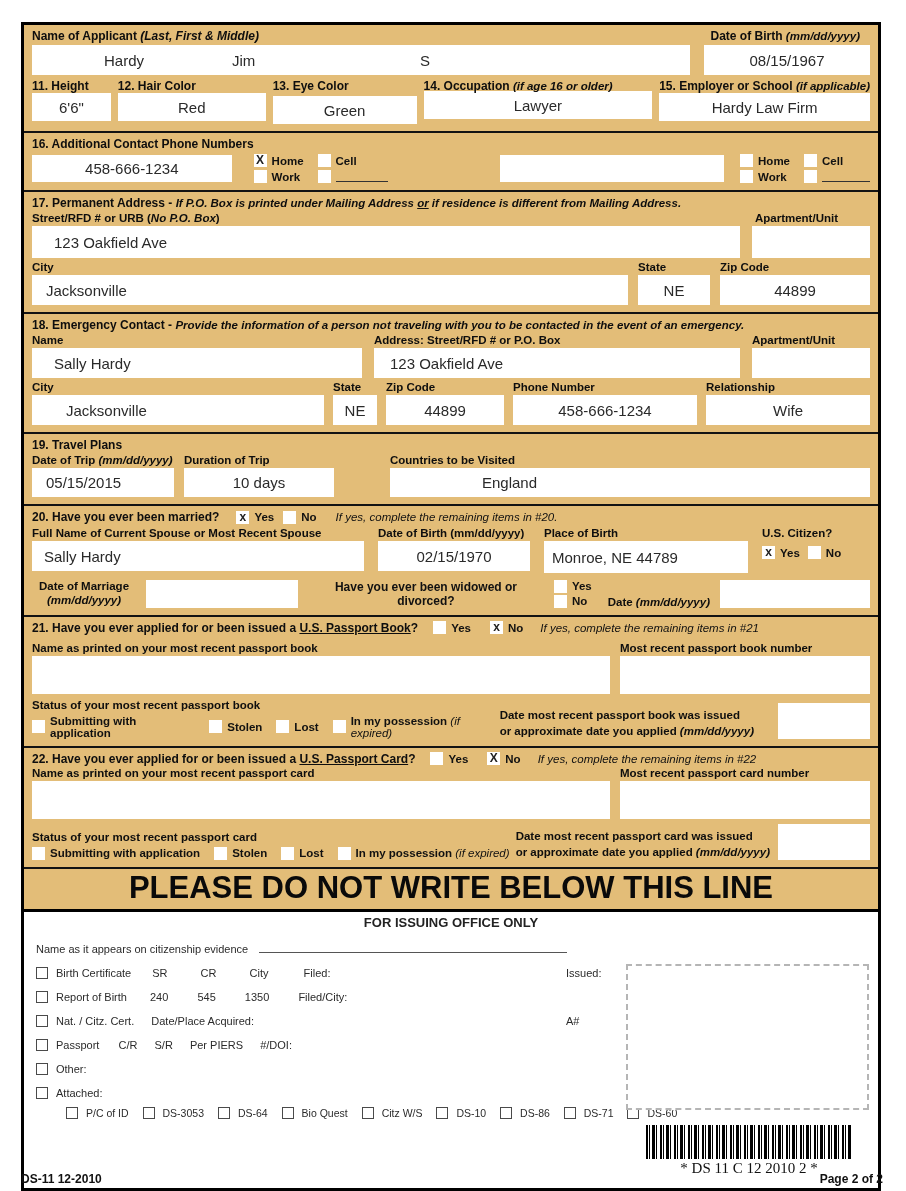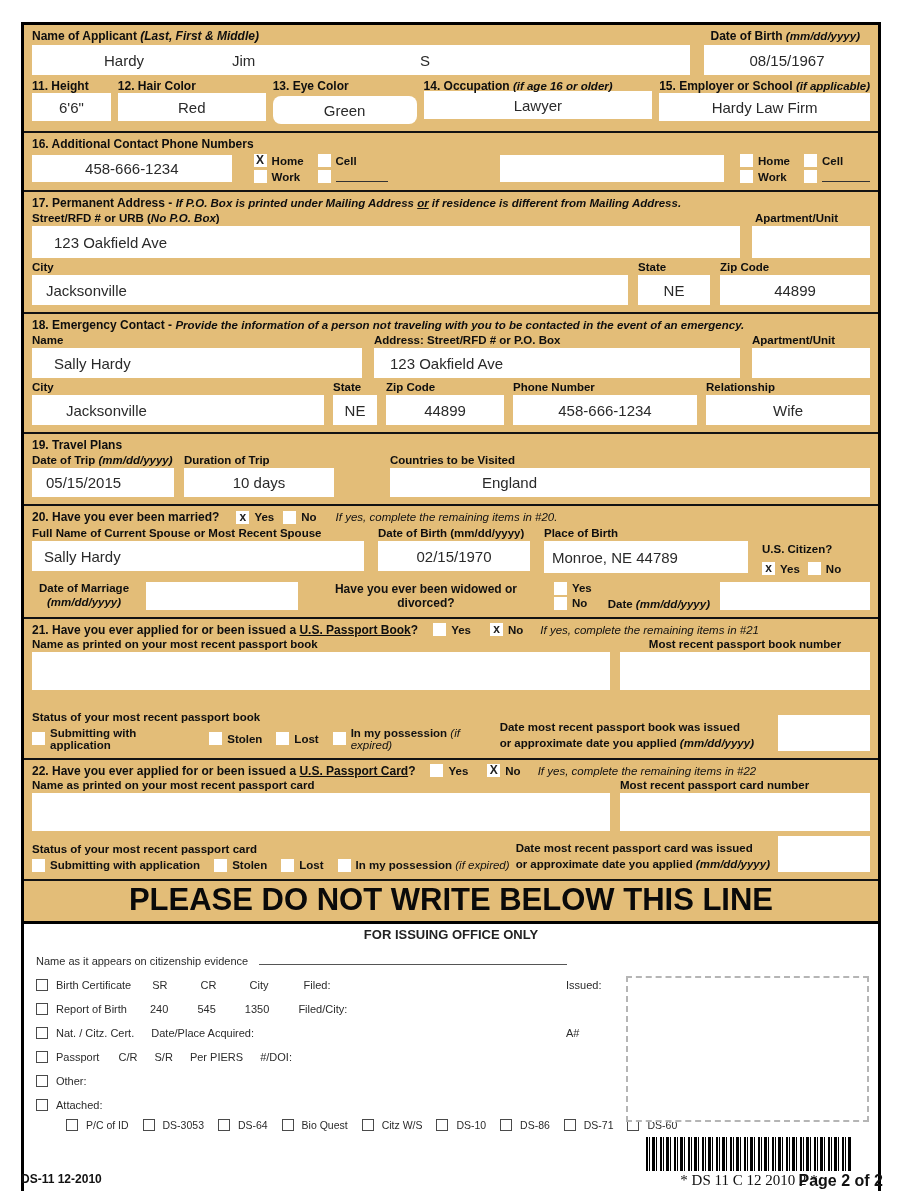--- a/index.html
+++ b/index.html
@@ -39,21 +39,21 @@
   .orow { font-size: 11px; color: #2b2b2b; margin-top: 12px; position: relative; width: 585px; white-space: nowrap; }
   .cbo { width: 12px; height: 12px; border: 1.5px solid #4a4a4a; background: #fff; display: inline-block; vertical-align: -2px; margin-right: 8px; flex: none; }
   .osp { display: inline-block; }
   .dashedbox { position: absolute; left: 602px; top: 52px; width: 243px; height: 146px; border: 2px dashed #b5b5b5; background: #fff; }
   .barcode {
     position: absolute; left: 622px; top: 213px; width: 206px; height: 34px;
     background: repeating-linear-gradient(90deg, #000 0 2px, #fff 2px 3px, #000 3px 4px, #fff 4px 6px, #000 6px 9px, #fff 9px 10px, #000 10px 11px, #fff 11px 14px);
   }
   .barcodetext { position: absolute; left: 602px; top: 248px; width: 246px; text-align: center; font-family: "Liberation Serif", serif; font-size: 15px; color: #111; }
   .footer-l { position: absolute; left: 21px; top: 1172px; font-size: 12px; font-weight: bold; }
-  .footer-r { position: absolute; right: 23px; top: 1172px; font-size: 16px; font-weight: bold; }
+  .footer-r { position: absolute; right: 23px; top: 1172px; font-size: 12px; font-weight: bold; }
   .cbgrid { display: grid; grid-template-columns: auto auto; gap: 3px 14px; align-items: center; }
 </style>
 </head>
 <body>
 
 <div class="form">
 
   <div class="sec" style="border-bottom:none; padding-bottom:2px;">
     <div style="display:flex; justify-content:space-between;">
       <div class="lbl">
@@ -78,21 +78,21 @@
       <div class="grp" style="width:80px;">
         <div class="lbl">11. Height</div>
         <div class="box boxc" style="height:28px;">6'6"</div>
       </div>
       <div class="grp" style="width:150px;">
         <div class="lbl">12. Hair Color</div>
         <div class="box boxc" style="height:28px;">Red</div>
       </div>
       <div class="grp" style="width:146px;">
         <div class="lbl">13. Eye Color</div>
-        <div class="box boxc" style="height:28px; margin-top:3px;border-radius:8px;">Green</div>
+        <div class="box boxc" style="height:28px; margin-top:3px;">Green</div>
       </div>
       <div class="grp" style="width:232px;">
         <div class="lbl" style="white-space:nowrap;">
           <span>14. Occupation</span> <i class="note">(if age 16 or older)</i>
         </div>
         <div class="box boxc" style="height:28px; margin-top:-2px;">Lawyer</div>
       </div>
       <div class="grp" style="flex:1;">
         <div class="lbl" style="white-space:nowrap;">
           <span>15. Employer or School</span> <i class="note">(if applicable)</i>
@@ -258,21 +258,21 @@
         <div class="box" style="height:30px; padding-left:12px;">Sally Hardy</div>
       </div>
       <div class="grp" style="width:152px;">
         <div class="sublbl">Date of Birth (mm/dd/yyyy)</div>
         <div class="box boxc" style="height:30px;">02/15/1970</div>
       </div>
       <div class="grp" style="width:204px;">
         <div class="sublbl">Place of Birth</div>
         <div class="box" style="height:32px; padding-left:8px;">Monroe, NE  44789</div>
       </div>
-      <div class="grp" style="width:108px;margin-top:16px;">
+      <div class="grp" style="width:108px;">
         <div class="sublbl">U.S. Citizen?</div>
         <div style="display:flex; gap:8px; margin-top:7px;">
           <span class="cbrow">
               <span class="cb">x</span>
               <span>Yes</span>
             </span>
           <span class="cbrow">
               <span class="cb"></span>
               <span>No</span>
             </span>
@@ -310,30 +310,30 @@
       <span class="cbrow" style="margin-left:6px;">
           <span class="cb"></span>
           <span>Yes</span>
         </span>
       <span class="cbrow" style="margin-left:10px;">
           <span class="cb">x</span>
           <span>No</span>
         </span>
       <span class="note" style="margin-left:8px;">If yes, complete the remaining items in #21</span>
     </div>
-    <div style="display:flex; justify-content:space-between; margin-top:1px;text-align:center;">
+    <div style="display:flex; justify-content:space-between; margin-top:7px;">
       <div class="sublbl">Name as printed on your most recent passport book</div>
       <div class="sublbl" style="width:250px;">Most recent passport book number</div>
     </div>
     <div style="display:flex; gap:10px; margin-top:2px;">
       <div class="box" style="flex:1; height:38px;"></div>
       <div class="box" style="width:250px; height:38px;"></div>
     </div>
     <div style="display:flex; margin-top:5px; align-items:flex-end;">
-      <div style="flex:1;margin-top:16px;">
+      <div style="flex:1;">
         <div class="sublbl">Status of your most recent passport book</div>
         <div style="display:flex; gap:14px; margin-top:4px; align-items:center;">
           <span class="cbrow">
               <span class="cb"></span>
               <span>Submitting with application</span>
             </span>
           <span class="cbrow">
               <span class="cb"></span>
               <span>Stolen</span>
             </span>

